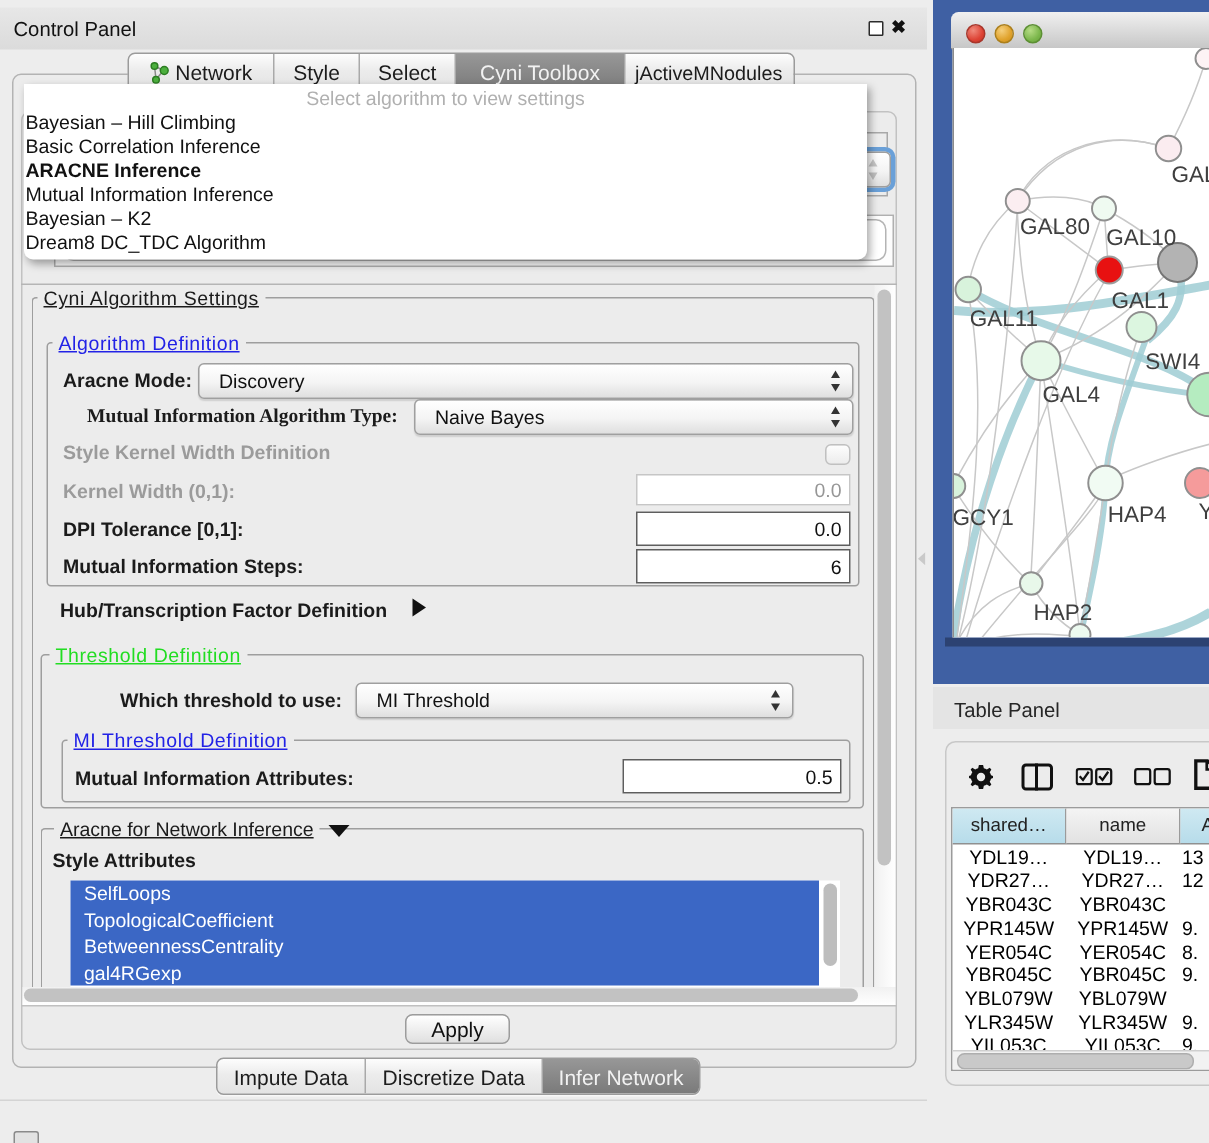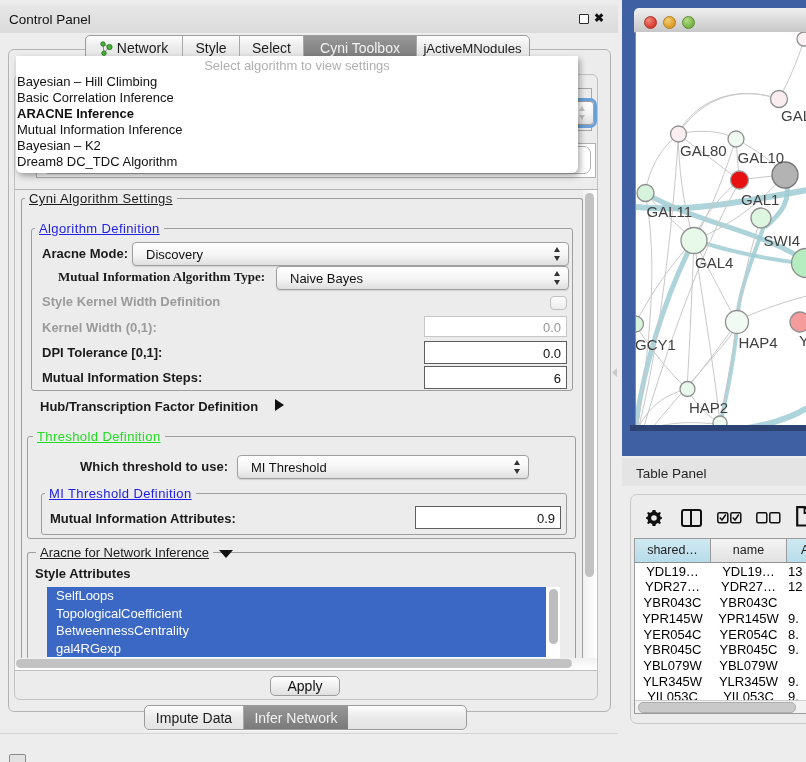--- a/index.html
+++ b/index.html
@@ -75,21 +75,21 @@
 <div class="ab t13 b" style="left:80px;top:460px;">Which threshold to use:</div>
 <div class="combo" style="left:237px;top:455px;width:290px;height:22px;">
     <div class="ctext">MI Threshold</div>
     <div class="spin"></div>
   </div>
 
 <div class="grp" style="left:41px;top:493px;width:524px;height:40px;"></div>
 <div class="grplbl" style="left:45px;top:487px;color:#2222e6;">MI Threshold Definition</div>
 <div class="ab t13 b" style="left:50px;top:512px;">Mutual Information Attributes:</div>
 <div class="inp" style="left:415px;top:506px;width:146px;height:23px;border:1px solid #5e5e5e;">
-    <span style="color:#111;">0.9</span>
+    <span style="color:#111;">0.5</span>
   </div>
 
 <div class="ab" style="left:27px;top:552px;width:547px;height:106px;border:1px solid #9e9e9e;border-bottom:none;border-radius:3px 3px 0 0;"></div>
 <div class="grplbl" style="left:36px;top:546px;color:#1b1b1b;letter-spacing:0;">Aracne for Network Inference</div>
 <div class="ab" style="left:219px;top:550px;width:0;height:0;border-left:7px solid transparent;border-right:7px solid transparent;border-top:8px solid #111;"></div>
 <div class="ab t13 b" style="left:35px;top:567px;">Style Attributes</div>
 
 <div class="ab" style="left:47px;top:587px;width:513px;height:71px;background:#fff;"></div>
 <div class="ab" style="left:47px;top:587px;width:499px;height:70px;background:#3b67c5;color:#fff;font-size:13px;line-height:17.5px;padding-left:9px;box-sizing:border-box;overflow:hidden;">SelfLoops<br>TopologicalCoefficient<br>BetweennessCentrality<br>gal4RGexp</div>
 <div class="ab" style="left:549px;top:589px;width:8.5px;height:55px;border-radius:5px;background:#bdbdbd;"></div>
@@ -123,20 +123,21 @@
   </div>
 <div class="ab" style="left:36px;top:143px;width:560px;height:34.5px;border:1px solid #b0b0b0;background:#fdfdfd;box-sizing:border-box;"></div>
 <div class="ab" style="left:42px;top:146px;width:549px;height:28px;border:1px solid #b4b4b4;border-radius:7px;background:#fff;box-sizing:border-box;"></div>
 
 <div class="ab" style="left:16px;top:56px;width:562px;height:117px;background:#ffffff;border-radius:0 0 6px 6px;box-shadow:2px 3px 6px rgba(0,0,0,0.35);"></div>
 <div class="ab" style="left:16px;top:58px;width:562px;text-align:center;font-size:13px;color:#b0b0b0;">Select algorithm to view settings</div>
 <div class="ab" style="left:17px;top:73.5px;font-size:13px;color:#111;line-height:16px;">Bayesian – Hill Climbing<br>Basic Correlation Inference<br><span class="b">ARACNE Inference</span><br>Mutual Information Inference<br>Bayesian – K2<br>Dream8 DC_TDC Algorithm</div>
 
 <div class="seg" style="left:144px;top:705px;width:321px;height:23px;">
   <div class="sg" style="width:99px;">Impute Data</div>
+  <div class="sg" style="width:118px;">Discretize Data</div>
   <div class="sg sel" style="width:104px;">Infer Network</div>
 </div>
 
 <div class="ab" style="left:9px;top:754px;width:15px;height:12px;border:1px solid #8a8a8a;border-radius:2px;background:#e2e2e2;"></div>
 
 <div class="ab" style="left:0;top:733px;width:618px;height:1px;background:#d4d4d4;"></div>
 <div class="ab" style="left:612px;top:368px;width:5px;height:9px;background:#c9c9c9;clip-path:polygon(100% 0,0 50%,100% 100%);"></div>
 
 <div class="ab" style="left:622px;top:0;width:184px;height:456px;background:#3f60a3;"></div>
 <div class="ab" style="left:634px;top:8px;width:172px;height:24px;background:linear-gradient(#f0f0f0,#c7c7c7);border-bottom:1px solid #8a8a8a;border-radius:5px 0 0 0;"></div>

